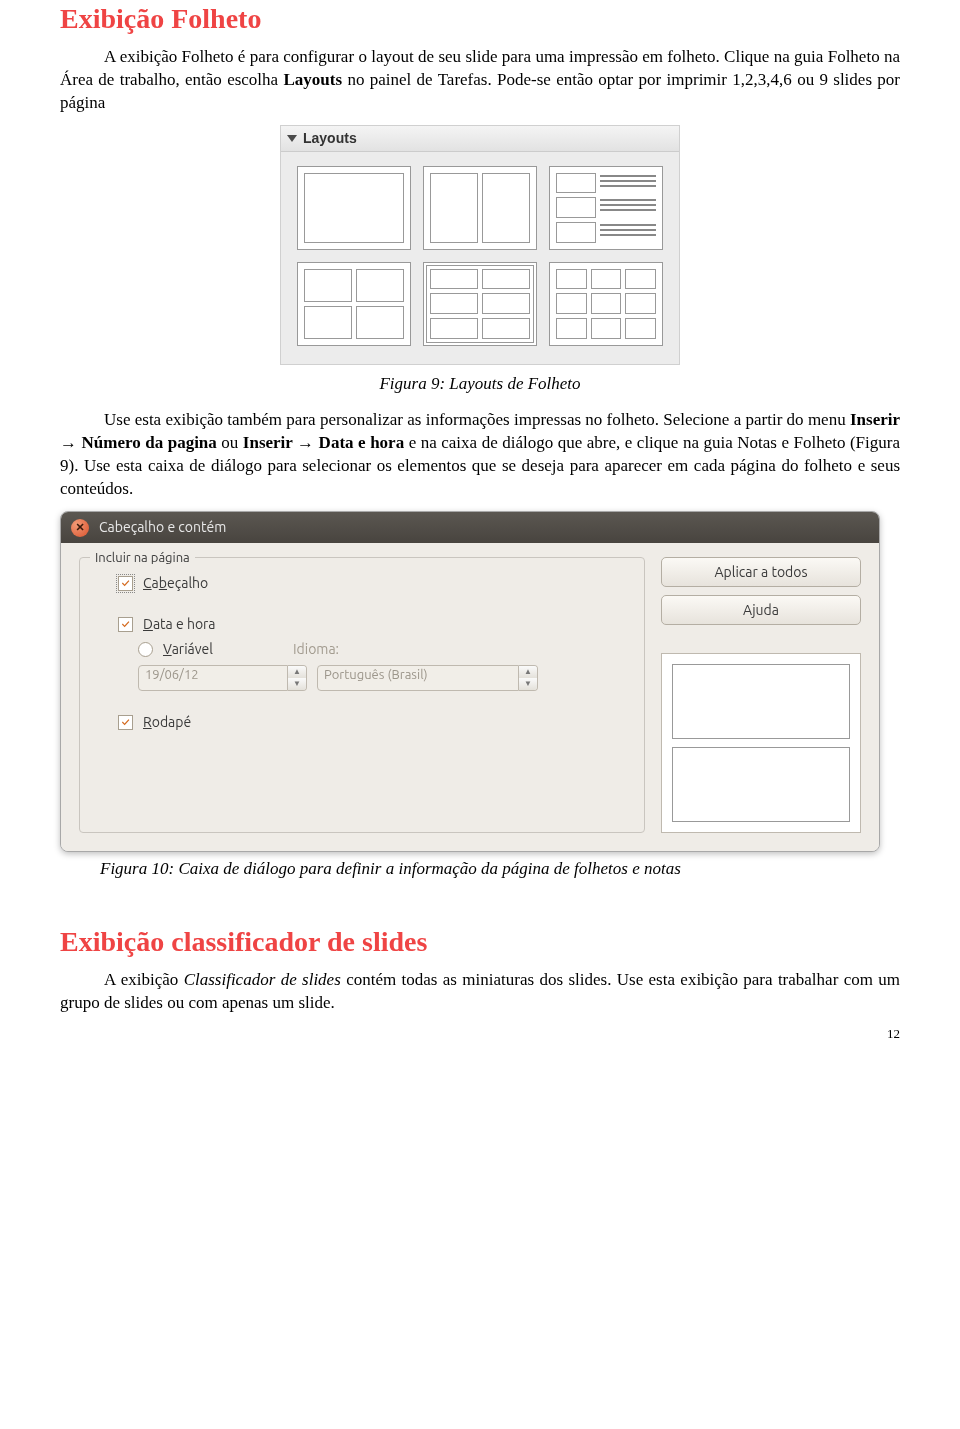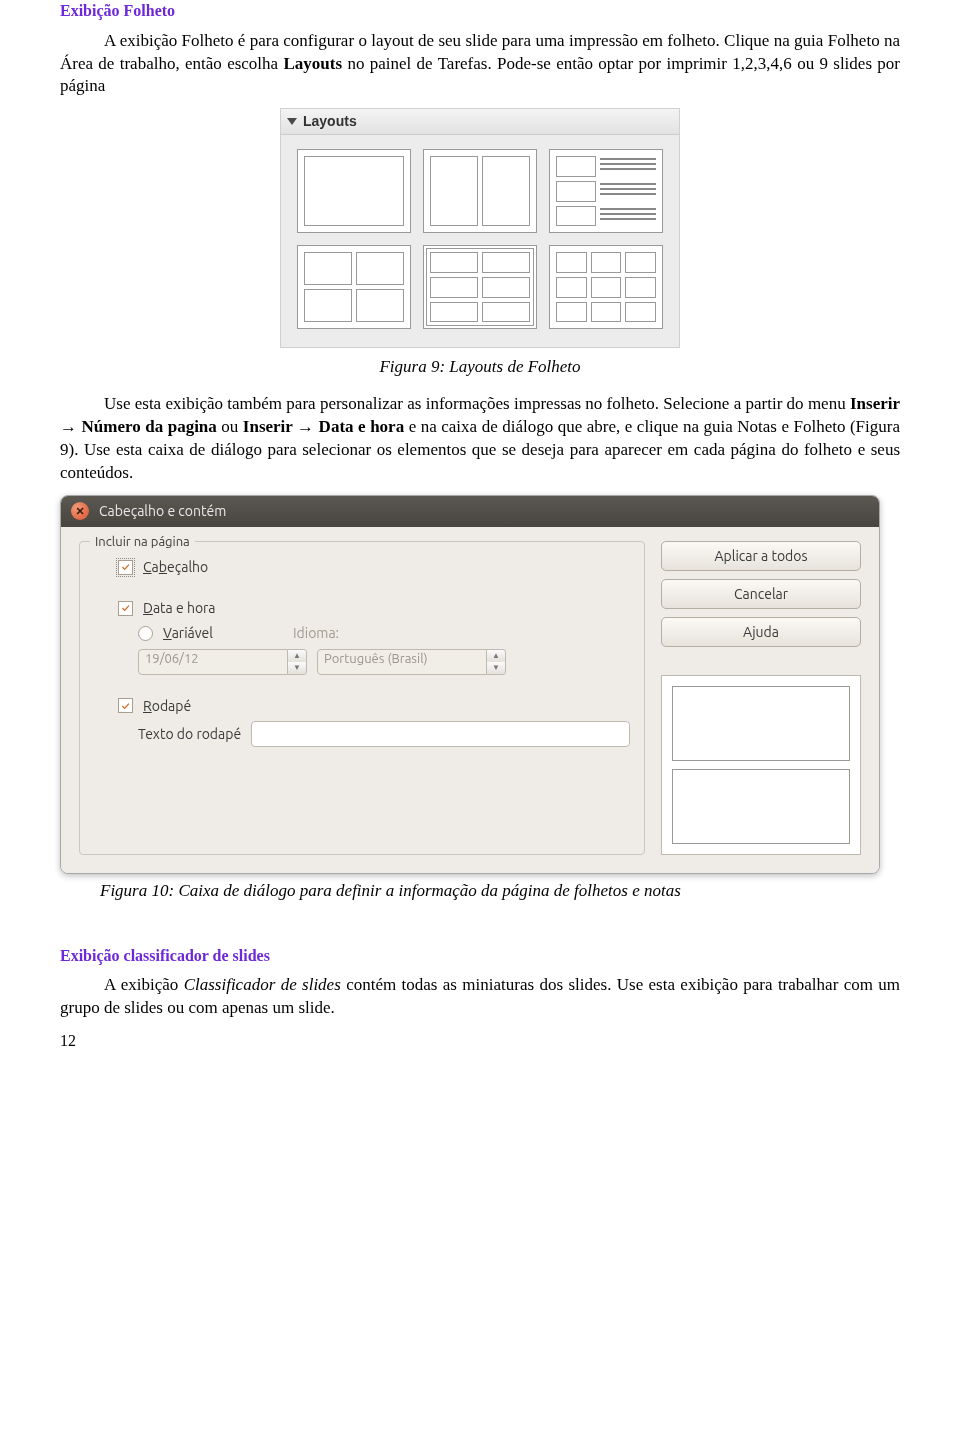--- a/index.html
+++ b/index.html
@@ -6,23 +6,23 @@
   body {
     font-family: "Times New Roman", Times, serif;
     font-size: 17px;
     line-height: 1.35;
     color: #000;
     background: #fff;
     width: 960px;
     padding: 0 60px 40px 60px;
   }
   h2.section-title {
-    color: #6d28d9;
+    color: #ef4444;
     font-weight: bold;
-    font-size: 16px;
+    font-size: 28px;
     margin-bottom: 8px;
   }
   p.body {
     text-align: justify;
     margin-bottom: 10px;
     text-indent: 44px;
   }
   p.caption {
     font-style: italic;
     text-align: center;
@@ -204,21 +204,21 @@
     height: 180px;
     padding: 10px;
     display:flex; flex-direction:column; gap:8px;
   }
   .preview .pbox {
     flex:1; border:1px solid #999;
   }
   .disabled-text { color:#a39c90; }
 
   
-  .pagenum { text-align:left; font-size:16px; }
+  .pagenum { text-align:right; font-size:13px; }
 </style>
 </head>
 <body>
 
 <h2 class="section-title">Exibição Folheto</h2>
 <p class="body">
   <span>A exibição Folheto é para configurar o layout de seu slide para uma impressão em folheto. Clique na guia Folheto na Área de trabalho, então escolha </span><span class="bold">Layouts</span><span> no painel de Tarefas. Pode-se então optar por imprimir 1,2,3,4,6 ou 9 slides por página</span>
 </p>
 
 <div class="layouts-panel">
@@ -348,46 +348,41 @@
         </div>
         <div class="formrow indent2">
           <div class="spin">
             <div class="input dis">19/06/12</div>
             <div class="btns">
                 <div>▲</div>
                 <div>▼</div>
               </div>
           </div>
           <div class="spin">
-            <div class="input dis" style="width:170px">Português (Brasil)</div>
+            <div class="input dis" style="width:202px">Português (Brasil)</div>
             <div class="btns">
                 <div>▲</div>
                 <div>▼</div>
               </div>
           </div>
         </div>
 
         <div style="height:10px"></div>
 
         <div class="formrow indent1">
           <div class="chk">✓</div>
           <span class="lbl"><span class="u">R</span>odapé</span>
         </div>
-        <div class="formrow indent2">
-          <span>T<span class="u">e</span>xto do rodapé</span>
-          <div class="input wide"></div>
-        </div>
 
         <div style="height:10px"></div>
 
       </div>
 
       <div class="rightcol">
         <div class="btn"><span>A<span class="u">p</span>licar a todos</span></div>
-        <div class="btn"><span><span class="u">C</span>ancelar</span></div>
         <div class="btn"><span>Aj<span class="u">u</span>da</span></div>
         <div class="preview">
           <div class="pbox"></div>
           <div class="pbox"></div>
         </div>
       </div>
     </div>
   </div>
 </div>
 <p class="figcap-left">Figura 10: Caixa de diálogo para definir a informação da página de folhetos e notas</p>

